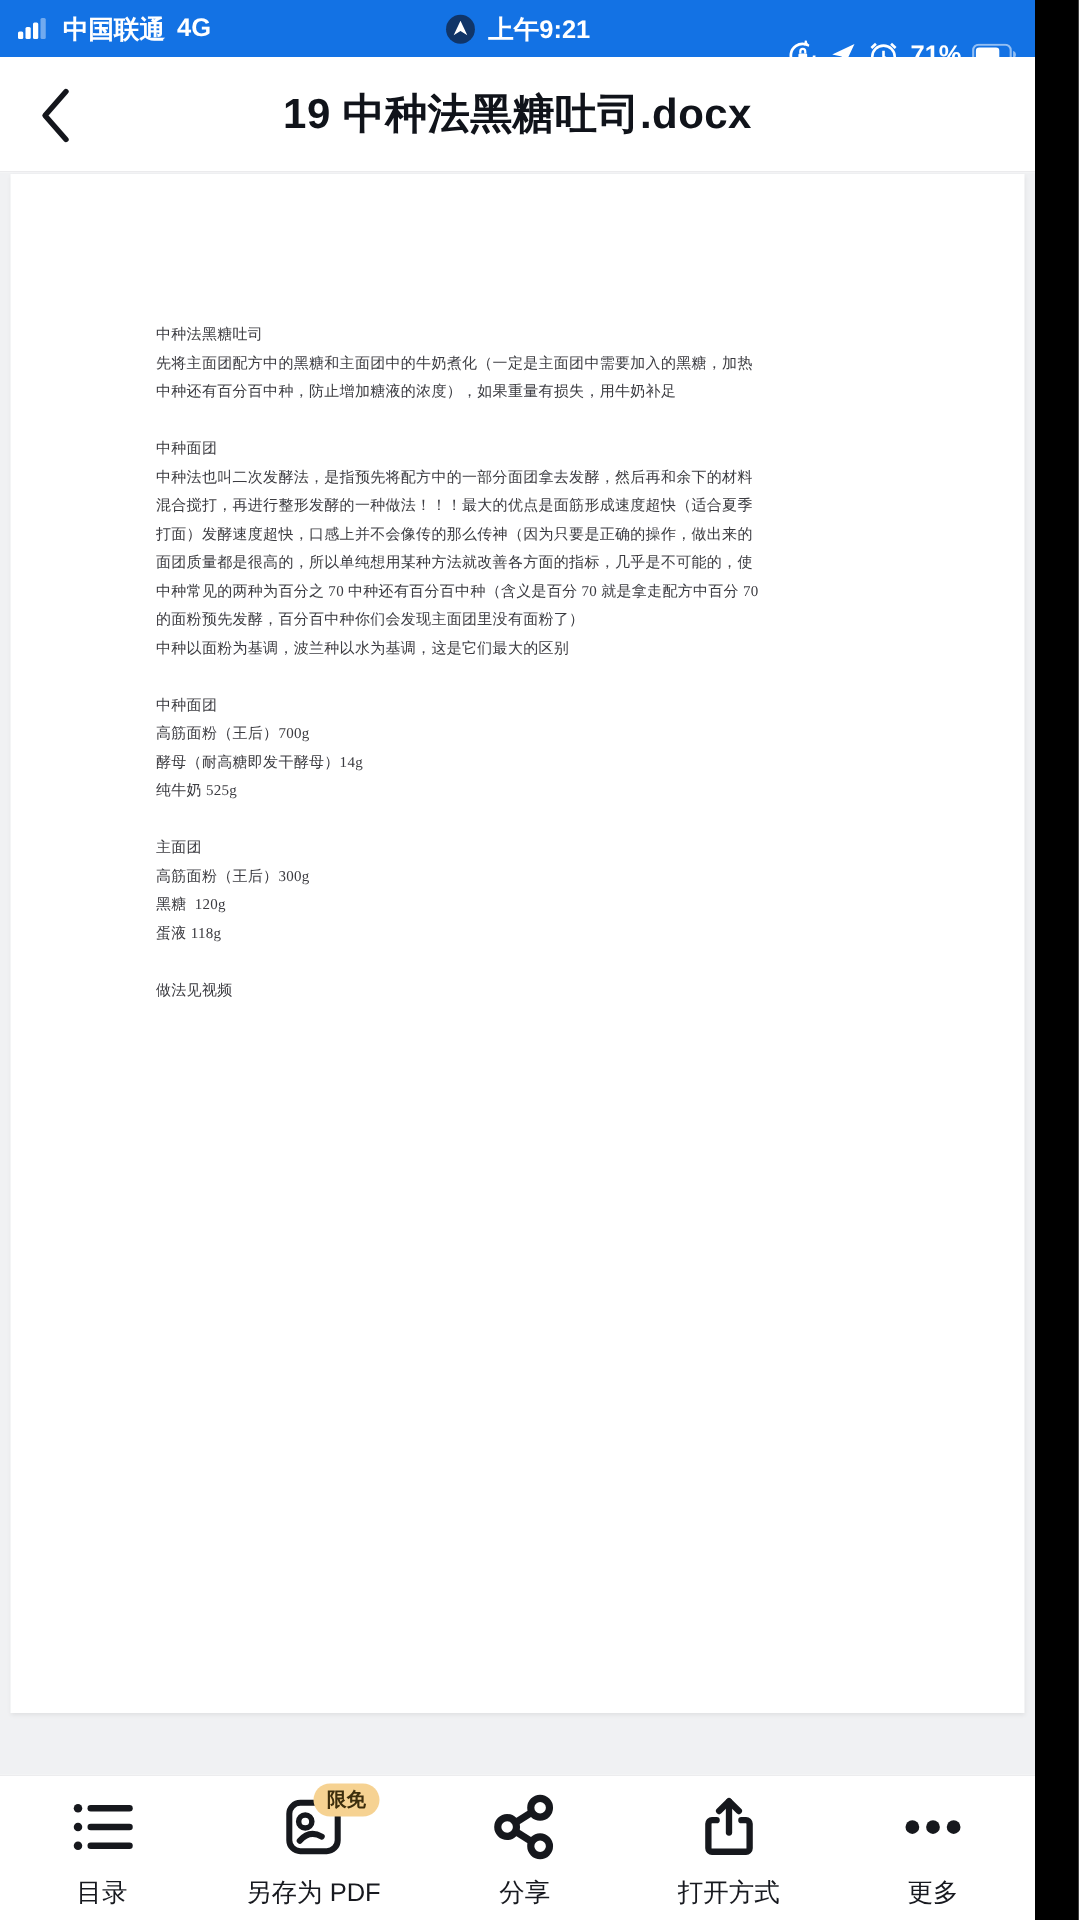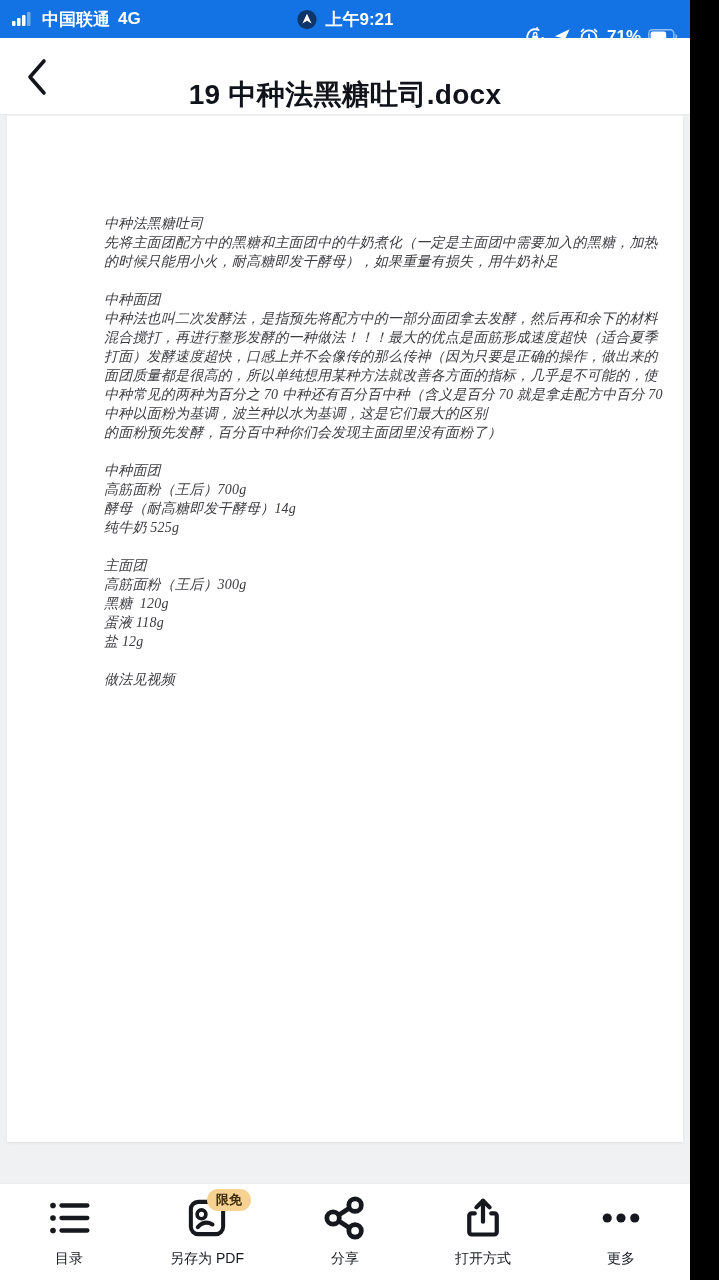--- a/index.html
+++ b/index.html
@@ -15,49 +15,49 @@
     font-size:17px; font-weight:600;
   }
   .sb-left { display:flex; align-items:center; gap:8px; }
   .sb-center { position:absolute; left:50%; transform:translateX(-50%);
     display:flex; align-items:center; gap:8px; }
   .sb-right { margin-left:auto; display:flex; align-items:center; gap:7px;margin-top:35px; }
   .sb-icon { display:flex; align-items:center; }
   
   .nav-header {
     height:77px; background:#fff; position:relative;
-    display:flex; align-items:flex-end; justify-content:center;
+    display:flex; align-items:center; justify-content:center;
     border-bottom:1px solid #ebebed;
   }
   .back-btn { position:absolute; left:20px; top:18px; width:34px; height:42px;
     display:flex; align-items:center; justify-content:center; cursor:pointer; }
   .page-title { font-size:28px; font-weight:700; color:#10131a; letter-spacing:.3px; }
   
   .doc-area { height:1068px; background:#f0f1f3; padding:1px 7px 0 7px; }
   .doc-page {
     background:#fff; height:1026px; box-shadow:0 1px 3px rgba(0,0,0,.07);
     padding:98px 78px 0 97px; overflow:hidden;
   }
   .doc-line {
     font-family:"Liberation Serif", serif;
-    font-size:14px; line-height:19px; min-height:19px;
-    color:#3b3b40; white-space:pre; letter-spacing:.2px;font-style:italic;
+    font-size:10px; line-height:19px; min-height:19px;
+    color:#3b3b40; white-space:pre; letter-spacing:.2px;
   }
   
   .toolbar {
     position:absolute; left:0; bottom:0; width:100%; height:97px;
     background:#fff; border-top:1px solid #ececee;
     display:flex; justify-content:space-around; align-items:flex-start;
     padding-top:10px;
   }
   .tb-item { display:flex; flex-direction:column; align-items:center; gap:8px;
     position:relative; cursor:pointer; min-width:80px; }
   .tb-icon { height:48px; display:flex; align-items:center; justify-content:flex-start;
     position:relative; color:#16181d; }
-  .tb-label { font-size:14px; color:#17191f; white-space:nowrap; }
+  .tb-label { font-size:17px; color:#17191f; white-space:nowrap; }
   .badge {
     position:absolute; top:-5px; left:22px; background:#F6D292; color:#3d2e0d;
     font-size:13px; font-weight:600; padding:2px 9px; border-radius:11px;
     white-space:nowrap; z-index:2;
   }
 </style>
 </head>
 <body>
 
 <div class="phone">
@@ -127,41 +127,41 @@
   </div>
 
   <div class="doc-area">
     <div class="doc-page">
 
         <div class="doc-line">中种法黑糖吐司</div>
 
 
         <div class="doc-line">先将主面团配方中的黑糖和主面团中的牛奶煮化（一定是主面团中需要加入的黑糖，加热</div>
 
-        <div class="doc-line">的时候只能用小火，耐高糖即发干酵母），如果重量有损失，用牛奶补足</div>
+        <div class="doc-line">中种还有百分百中种，防止增加糖液的浓度），如果重量有损失，用牛奶补足</div>
 
         <div class="doc-line"></div>
 
         <div class="doc-line">中种面团</div>
 
         <div class="doc-line">中种法也叫二次发酵法，是指预先将配方中的一部分面团拿去发酵，然后再和余下的材料</div>
 
         <div class="doc-line">混合搅打，再进行整形发酵的一种做法！！！最大的优点是面筋形成速度超快（适合夏季</div>
 
         <div class="doc-line">打面）发酵速度超快，口感上并不会像传的那么传神（因为只要是正确的操作，做出来的</div>
 
         <div class="doc-line">面团质量都是很高的，所以单纯想用某种方法就改善各方面的指标，几乎是不可能的，使</div>
 
 
         <div class="doc-line">中种常见的两种为百分之 70 中种还有百分百中种（含义是百分 70 就是拿走配方中百分 70</div>
 
+        <div class="doc-line">的面粉预先发酵，百分百中种你们会发现主面团里没有面粉了）</div>
+
         <div class="doc-line">中种以面粉为基调，波兰种以水为基调，这是它们最大的区别</div>
 
-        <div class="doc-line">的面粉预先发酵，百分百中种你们会发现主面团里没有面粉了）</div>
-
         <div class="doc-line"></div>
 
         <div class="doc-line">中种面团</div>
 
         <div class="doc-line">高筋面粉（王后）700g</div>
 
         <div class="doc-line">酵母（耐高糖即发干酵母）14g</div>
 
         <div class="doc-line">纯牛奶 525g</div>
 
@@ -170,21 +170,20 @@
         <div class="doc-line">主面团</div>
 
         <div class="doc-line">高筋面粉（王后）300g</div>
 
         <div class="doc-line">黑糖  120g</div>
 
 
 
         <div class="doc-line">蛋液 118g</div>
 
-        <div class="doc-line">盐 12g</div>
 
 
         <div class="doc-line"></div>
 
         <div class="doc-line">做法见视频</div>
       </div>
   </div>
 
   <div class="toolbar">
 

